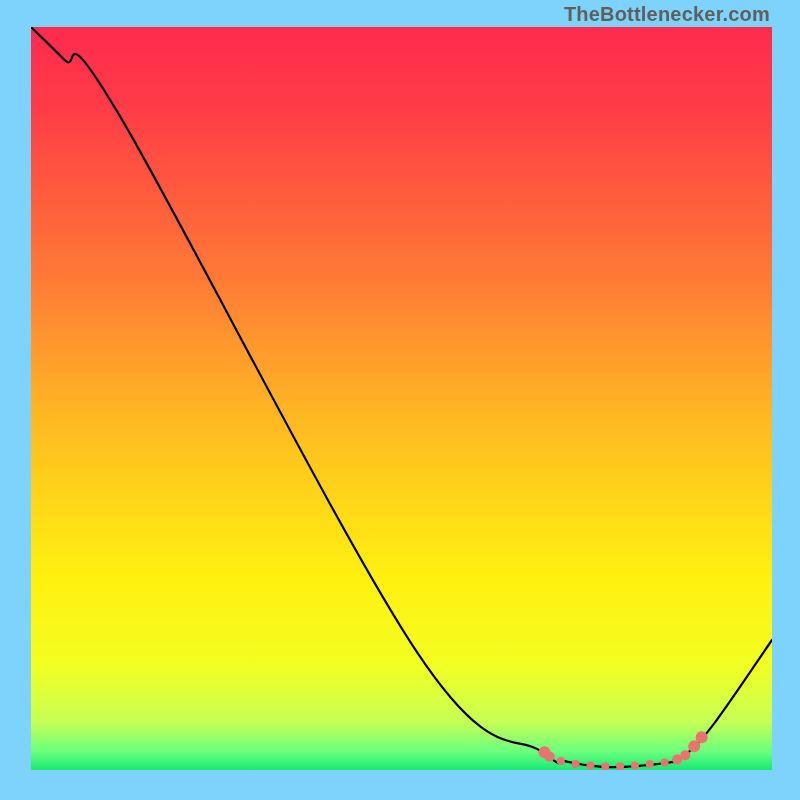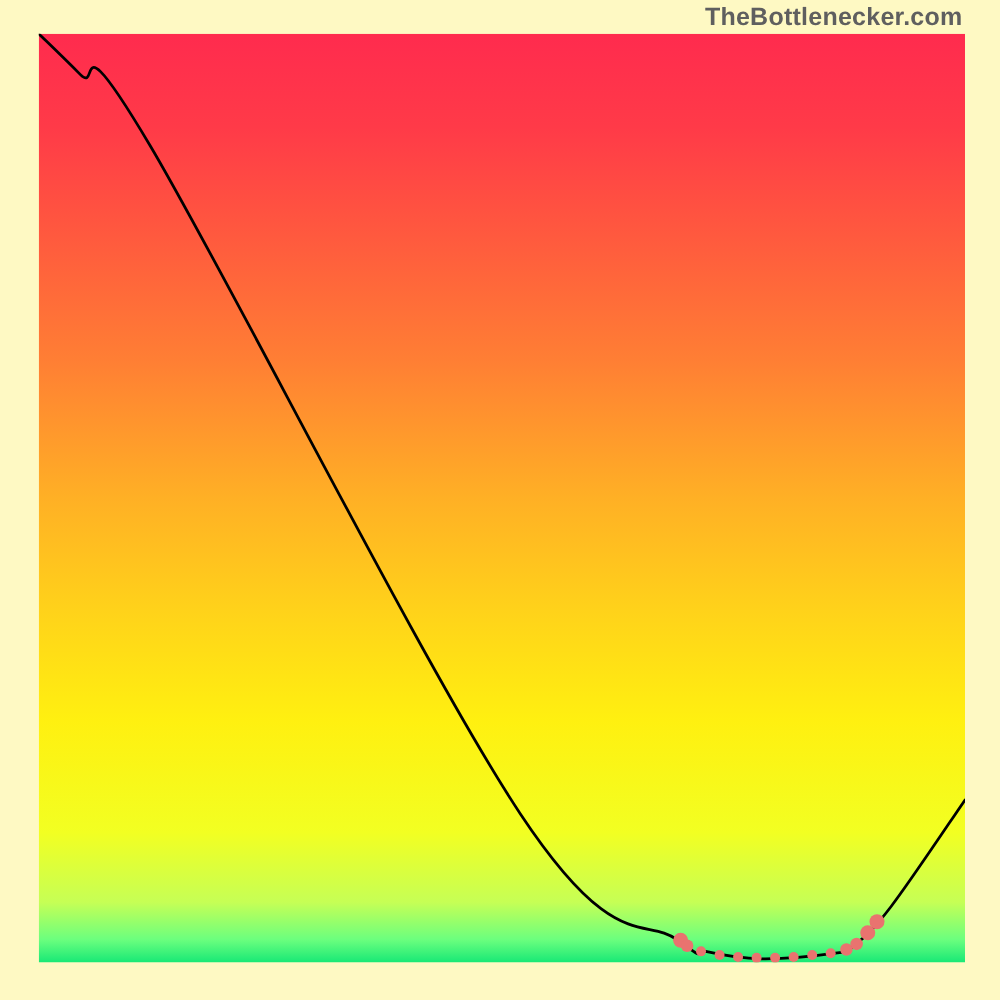--- a/index.html
+++ b/index.html
@@ -7,21 +7,21 @@
     padding: 0;
     width: 800px;
     height: 800px;
     background: #000000;
     overflow: hidden;
   }
   .stage {
     position: relative;
     width: 800px;
     height: 800px;
-    background: #fef9c3;
+    background: #7dd3fc;
   }
   .plot-area {
     position: absolute;
   }
   .gradient-bg {
     position: absolute;
     left: 0;
     top: 0;
     width: 100%;
     height: 100%;

